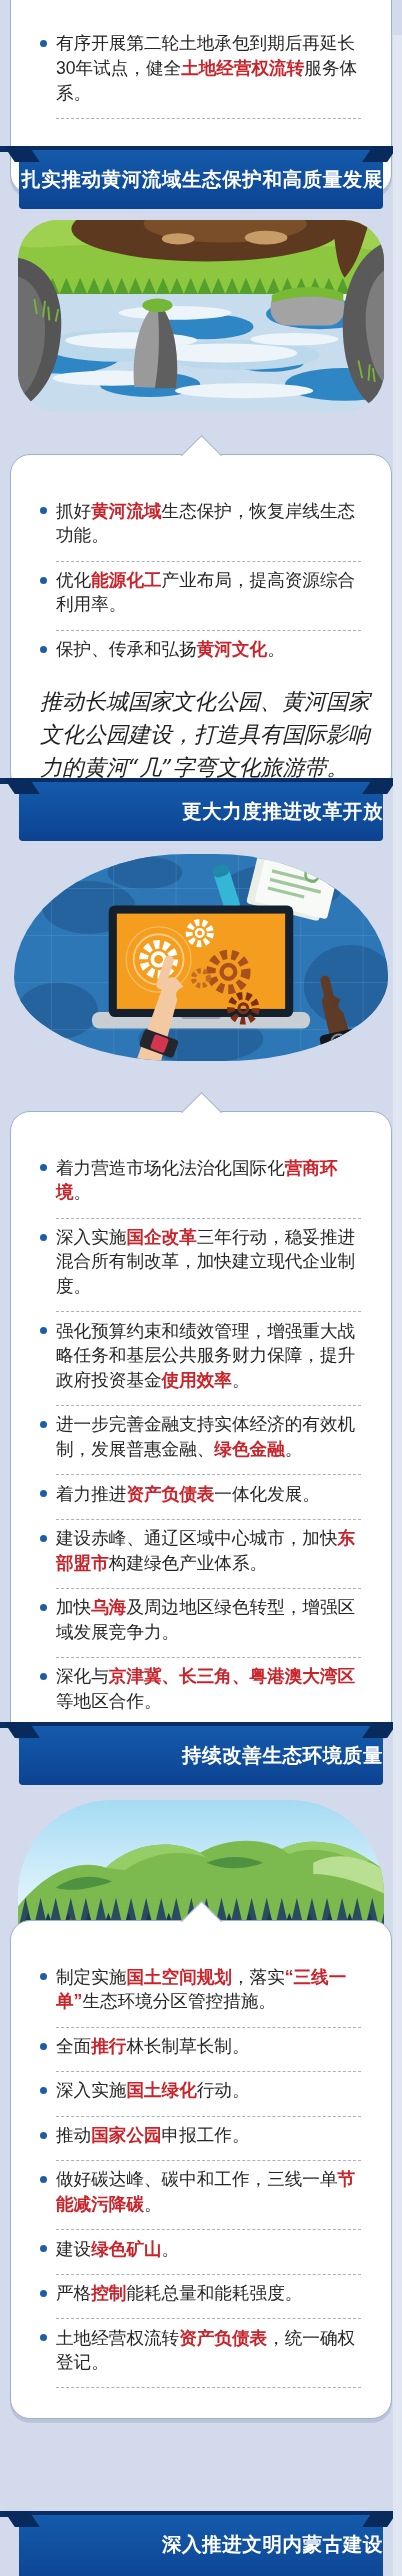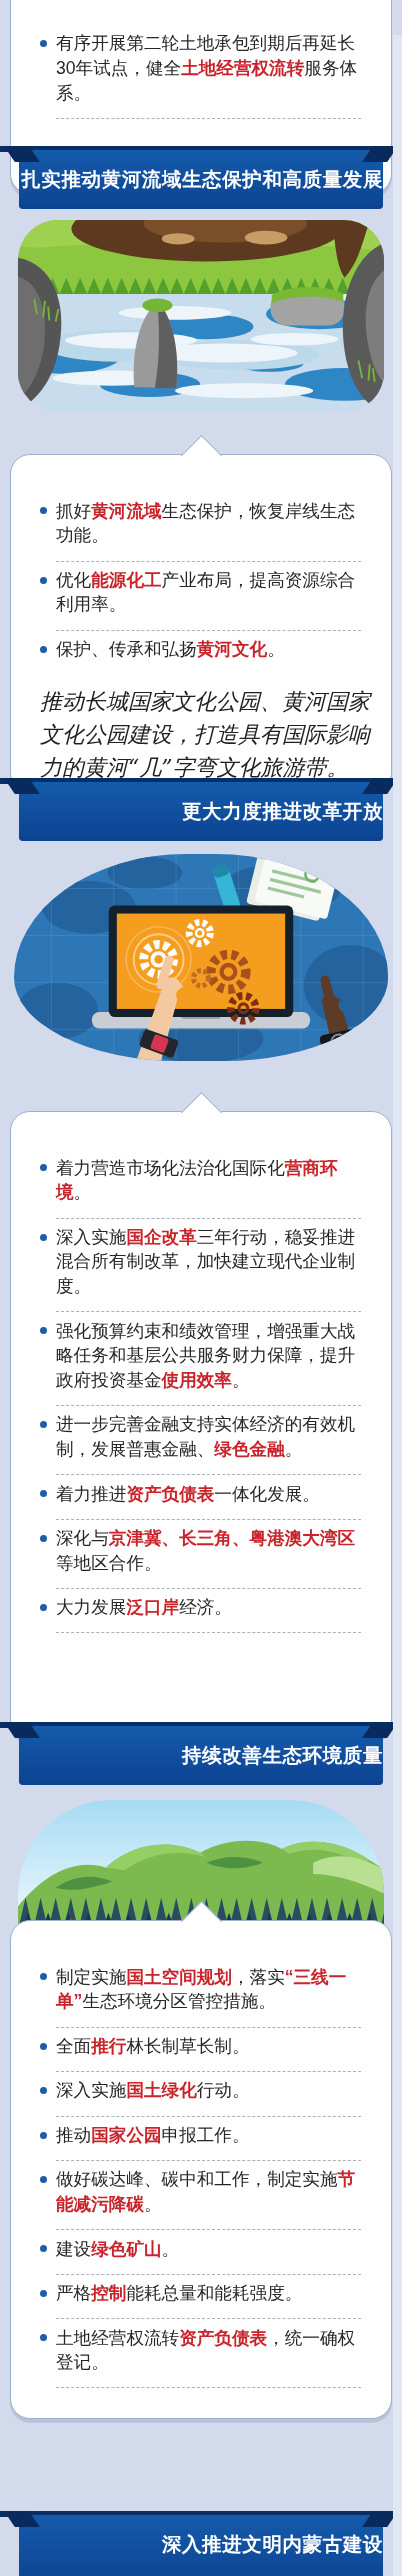--- a/index.html
+++ b/index.html
@@ -195,20 +195,22 @@
   </div>
 
   <section class="card bubble b2">
     <span class="notch"></span>
     <ul class="bullets">
         <li><span>着力营造市场化法治化国际化</span><span class="red">营商环境</span><span>。</span></li>
         <li><span>深入实施</span><span class="red">国企改革</span><span>三年行动，稳妥推进混合所有制改革，加快建立现代企业制度。</span></li>
         <li><span>强化预算约束和绩效管理，增强重大战略任务和基层公共服务财力保障，提升政府投资基金</span><span class="red">使用效率</span><span>。</span></li>
         <li><span>进一步完善金融支持实体经济的有效机制，发展普惠金融、</span><span class="red">绿色金融</span><span>。</span></li>
         <li><span>着力推进</span><span class="red">资产负债表</span><span>一体化发展。</span></li>
+        <li><span>建设赤峰、通辽区域中心城市，加快</span><span class="red">东部盟市</span><span>构建绿色产业体系。</span></li>
+        <li><span>加快</span><span class="red">乌海</span><span>及周边地区绿色转型，增强区域发展竞争力。</span></li>
         <li><span>深化与</span><span class="red">京津冀、长三角、粤港澳大湾区</span><span>等地区合作。</span></li>
         <li><span>大力发展</span><span class="red">泛口岸</span><span>经济。</span></li>
       </ul>
   </section>
 
   <div class="ribbon r3">
     <div class="ribbon-bar"></div>
     <div class="ribbon-box">
       <span class="fold fold-l"></span>
       <span class="fold fold-r"></span>
@@ -241,21 +243,21 @@
     </svg>
   </div>
 
   <section class="card bubble b3">
     <span class="notch"></span>
     <ul class="bullets">
         <li><span>制定实施</span><span class="red">国土空间规划</span><span>，落实</span><span class="red">“三线一单”</span><span>生态环境分区管控措施。</span></li>
         <li><span>全面</span><span class="red">推行</span><span>林长制草长制。</span></li>
         <li><span>深入实施</span><span class="red">国土绿化</span><span>行动。</span></li>
         <li><span>推动</span><span class="red">国家公园</span><span>申报工作。</span></li>
-        <li><span>做好碳达峰、碳中和工作，制定实施</span><span class="red">节能减污降碳</span><span>。</span></li>
+        <li><span>做好碳达峰、碳中和工作，三线一单</span><span class="red">节能减污降碳</span><span>。</span></li>
         <li><span>建设</span><span class="red">绿色矿山</span><span>。</span></li>
         <li><span>严格</span><span class="red">控制</span><span>能耗总量和能耗强度。</span></li>
         <li><span>土地经营权流转</span><span class="red">资产负债表</span><span>，统一确权登记。</span></li>
       </ul>
   </section>
 
   <div class="ribbon r4">
     <div class="ribbon-bar"></div>
     <div class="ribbon-box">
       <span class="fold fold-l"></span>

